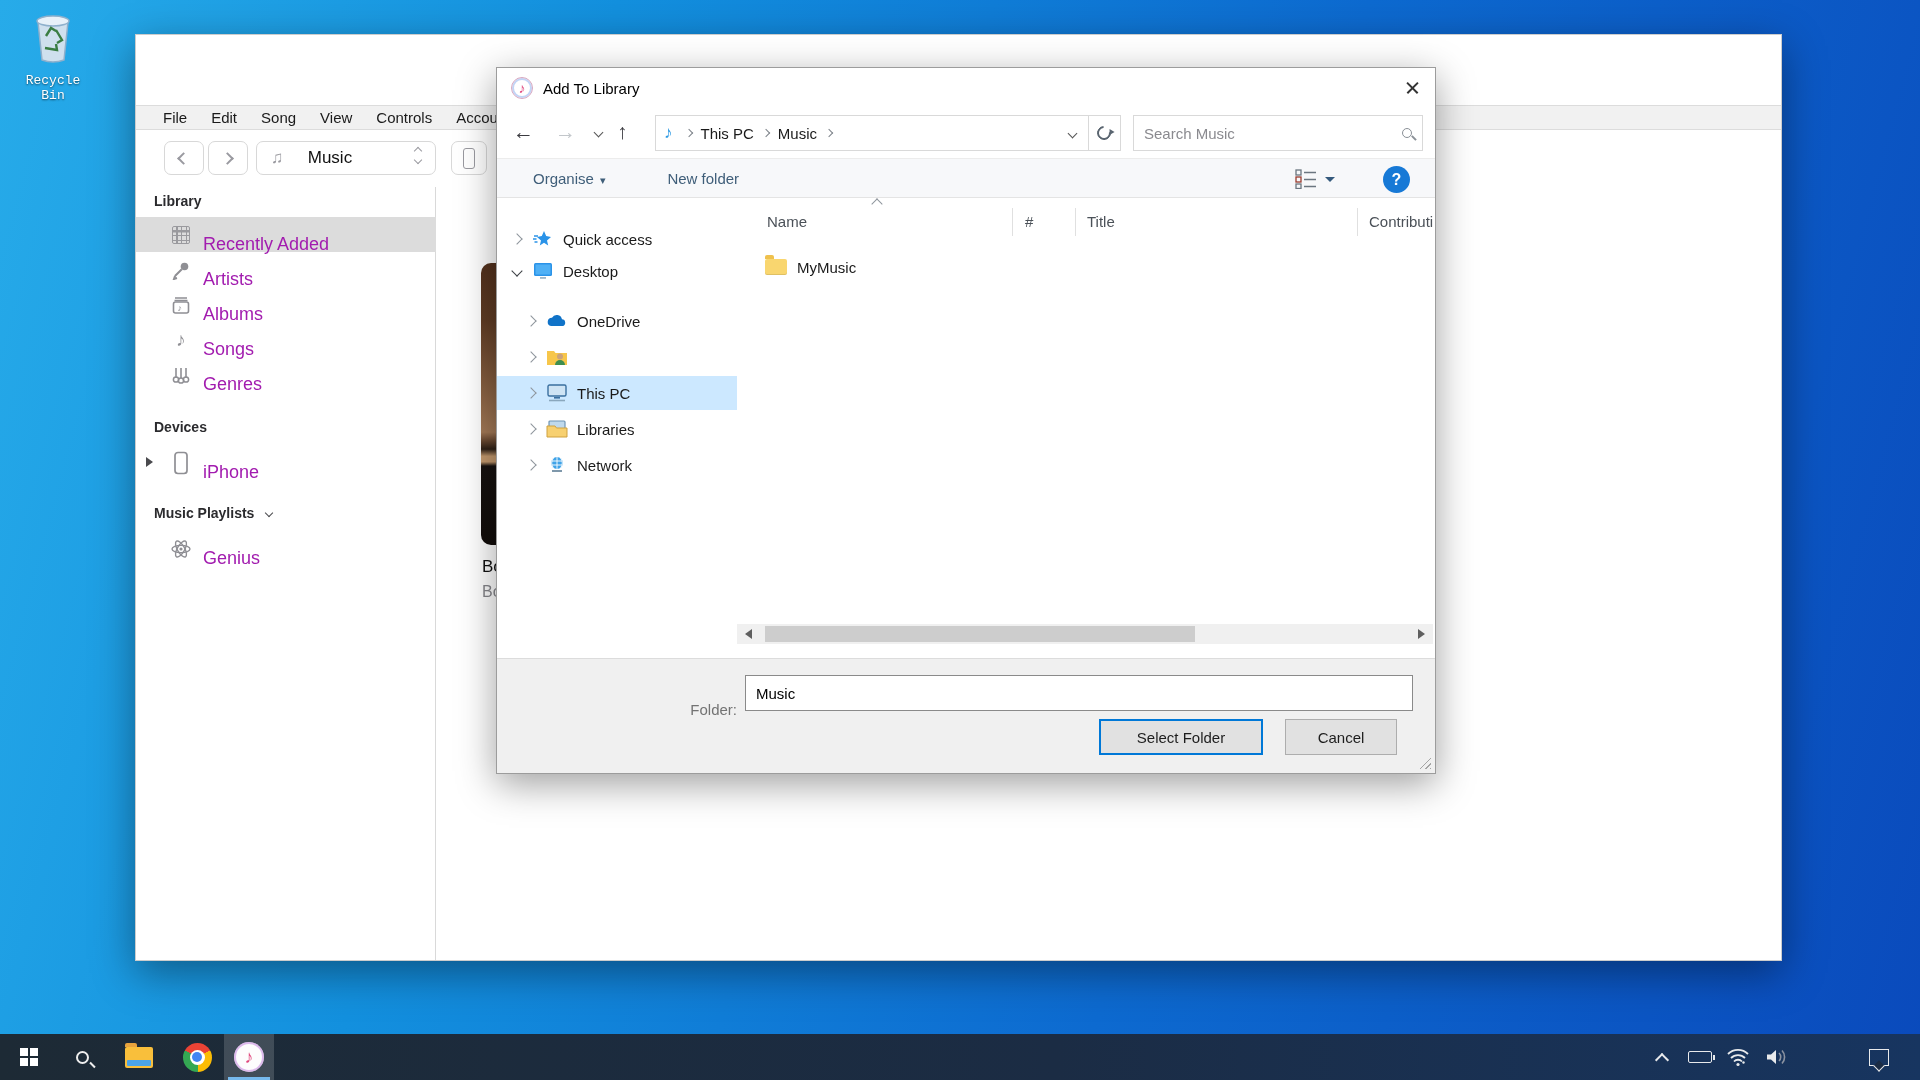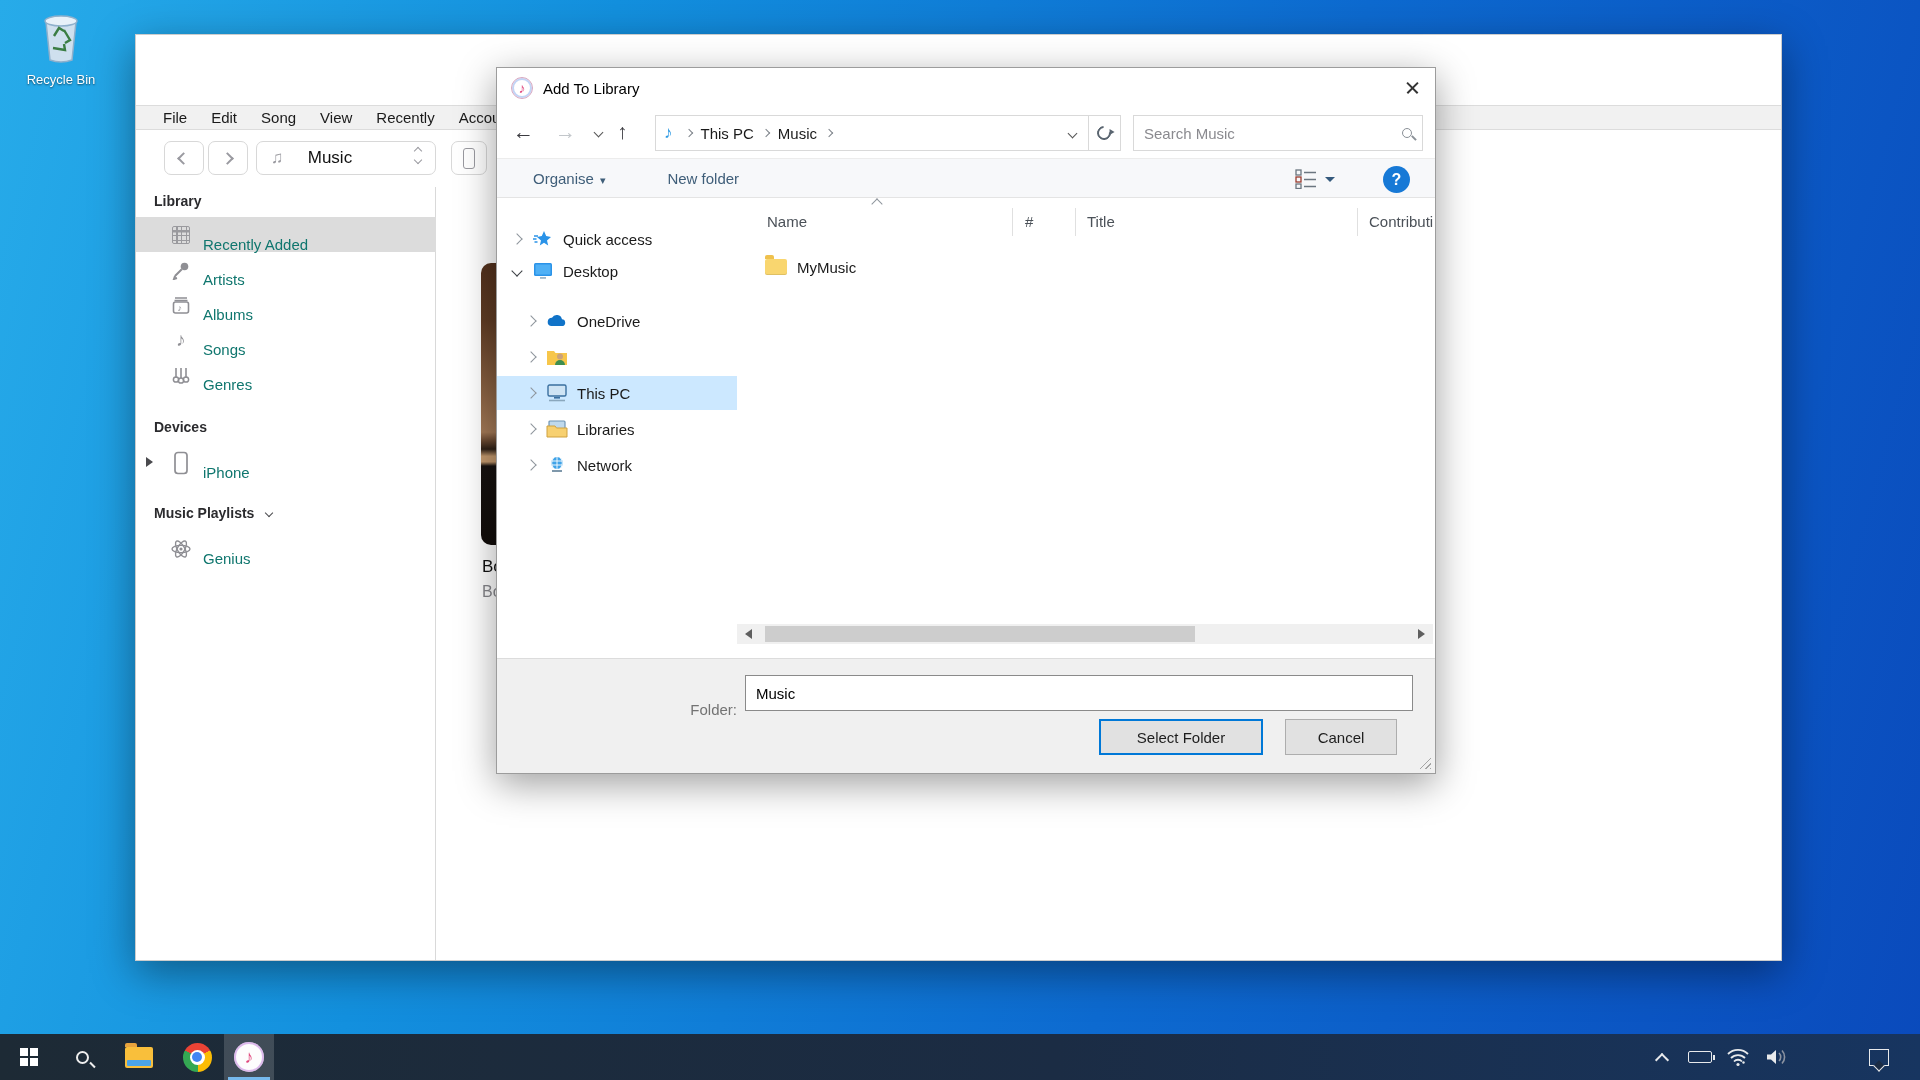--- a/index.html
+++ b/index.html
@@ -2,21 +2,21 @@
 <html><head>
 <meta charset="utf-8">
 <style>
   * { margin:0; padding:0; box-sizing:border-box; }
   html,body { width:1920px; height:1080px; overflow:hidden;
     font-family:"Liberation Sans", sans-serif; }
   .desktop { position:absolute; inset:0;
     background:linear-gradient(105deg,#27abe9 0%,#1390de 28%,#0d6ad0 62%,#0a4abc 100%); }
 
   
-  .recycle-bin { position:absolute; left:20px; top:8px; width:82px; text-align:center; }
+  .recycle-bin { position:absolute; left:12px; top:8px; width:82px; text-align:center;font-family:Liberation Mono, monospace; }
   .bin-label { color:#fff; font-size:13px; margin-top:4px; text-shadow:0 1px 2px rgba(0,0,0,.6); }
 
   
   .itunes { position:absolute; left:135px; top:34px; width:1647px; height:927px;
     background:#fff; box-shadow:0 12px 40px rgba(0,0,0,.4); border:1px solid rgba(0,0,0,.2); }
   .it-toolbar { position:absolute; left:0; top:0; width:100%; height:70px; background:#fcfcfc; }
   .tri-play { width:0; height:0; border-left:28px solid #7b7b80; border-top:17px solid transparent;
     border-bottom:17px solid transparent; position:absolute; left:118px; top:13px; }
   .tri { width:0; height:0; border-top:10px solid transparent; border-bottom:10px solid transparent; position:absolute; top:24px; }
   .tri.l { border-right:15px solid #8d8d92; } .tri.r { border-left:15px solid #8d8d92; }
@@ -64,21 +64,21 @@
   .iphone-btn { position:absolute; left:315px; top:11px; width:36px; height:34px; border:1px solid #d8d8d8;
     border-radius:7px; background:#fff; }
   .phone-glyph { position:absolute; left:11px; top:6px; width:12px; height:21px; border:1.5px solid #9a9aa0; border-radius:3px; }
 
   .it-main { position:absolute; left:0; top:152px; width:100%; bottom:0; display:flex; }
   .it-sidebar { width:300px; border-right:1px solid #d9d9d9; position:relative; background:#fff; }
   .sb-header { font-size:14px; font-weight:bold; color:#2b2b2e; position:absolute; left:18px; }
   .sb-item { position:absolute; left:0; width:300px; height:35px; display:flex; align-items:center; }
   .sb-item.selected { background:#dcdcdc; }
   .sb-ic { width:24px; display:flex; justify-content:center; margin-left:33px; color:#8f8f94; font-size:19px; flex:none; }
-  .sb-item .lbl { font-size:15px; color:#0f766e; margin-left:10px;margin-top:20px; }
+  .sb-item .lbl { font-size:18px; color:#a21caf; margin-left:10px;margin-top:20px; }
   .grid-ic { width:18px; height:18px; border:1.5px solid #8f8f94; border-radius:2px;
     background:
       linear-gradient(#8f8f94,#8f8f94) 0 4px/100% 1.5px no-repeat,
       repeating-linear-gradient(90deg,transparent 0 3.2px,#8f8f94 3.2px 4.7px),
       repeating-linear-gradient(transparent 0 3.2px,#8f8f94 3.2px 4.7px); background-clip:padding-box; opacity:.85; }
   .disc { position:absolute; left:10px; top:12px; width:0; height:0; border-left:7px solid #4a4a4e;
     border-top:5px solid transparent; border-bottom:5px solid transparent; }
 
   .it-content { flex:1; position:relative; background:#fff; }
   .album-card { position:absolute; left:45px; top:76px; width:220px; height:282px; border-radius:10px;
@@ -216,21 +216,21 @@
     <div class="bin-label">Recycle Bin</div>
   </div>
 
   <div class="itunes">
 
     <div class="it-menubar">
       <span>File</span>
       <span>Edit</span>
       <span>Song</span>
       <span>View</span>
-      <span>Recently</span>
+      <span>Controls</span>
       <span>Account</span>
     </div>
 
     <div class="it-navrow">
       <div class="nav-btn" style="left:28px">
           <span class="chev left"></span>
         </div>
       <div class="nav-btn" style="left:72px">
           <span class="chev right"></span>
         </div>

